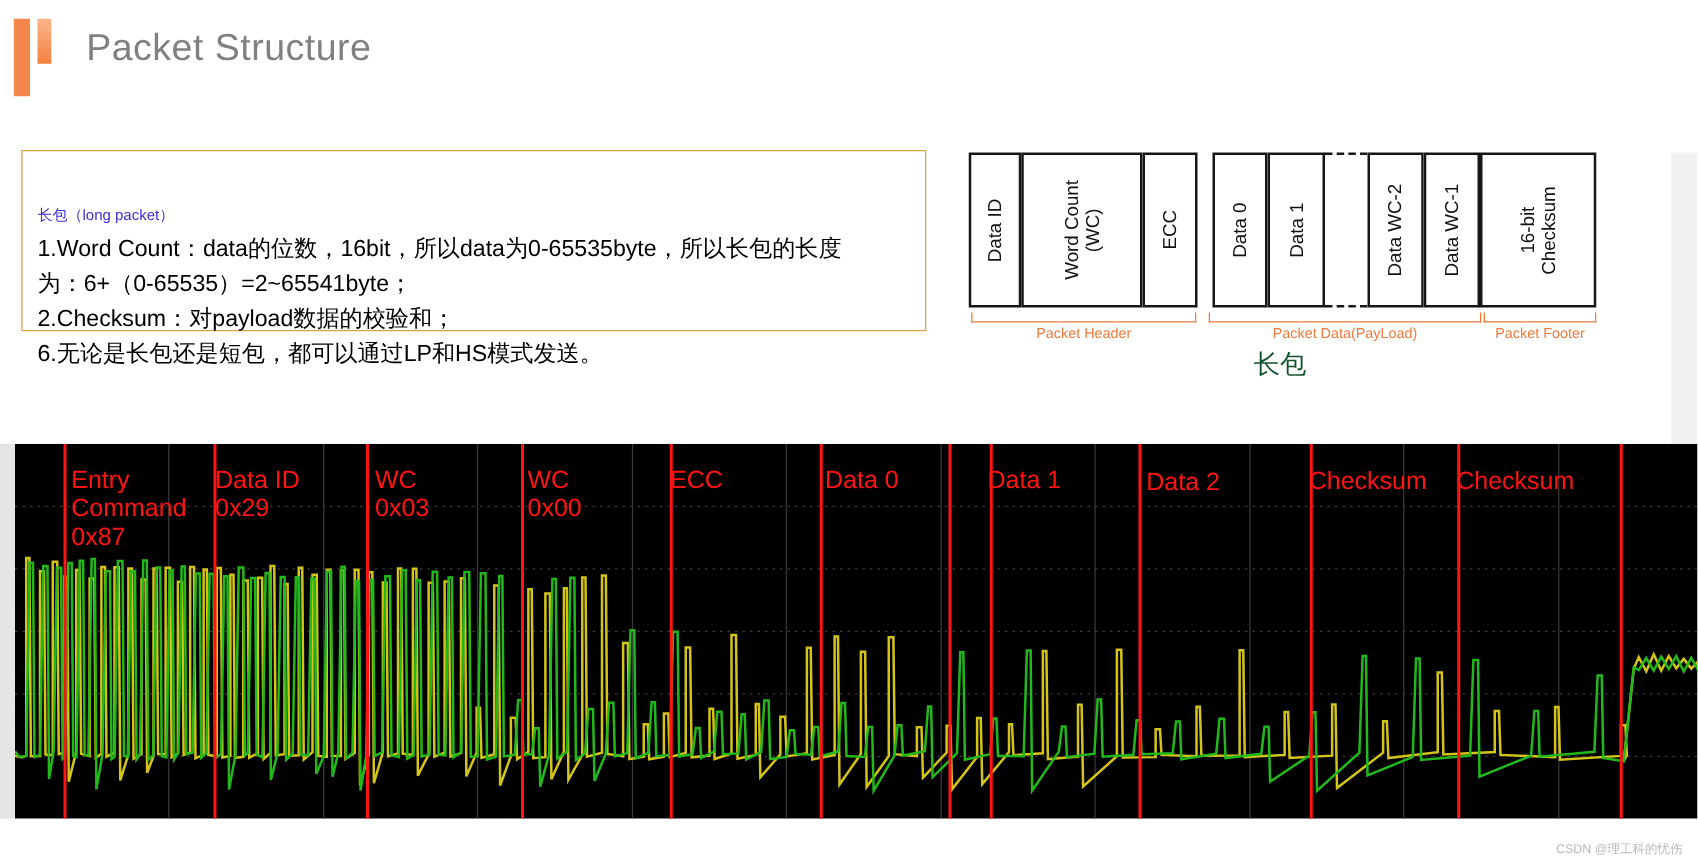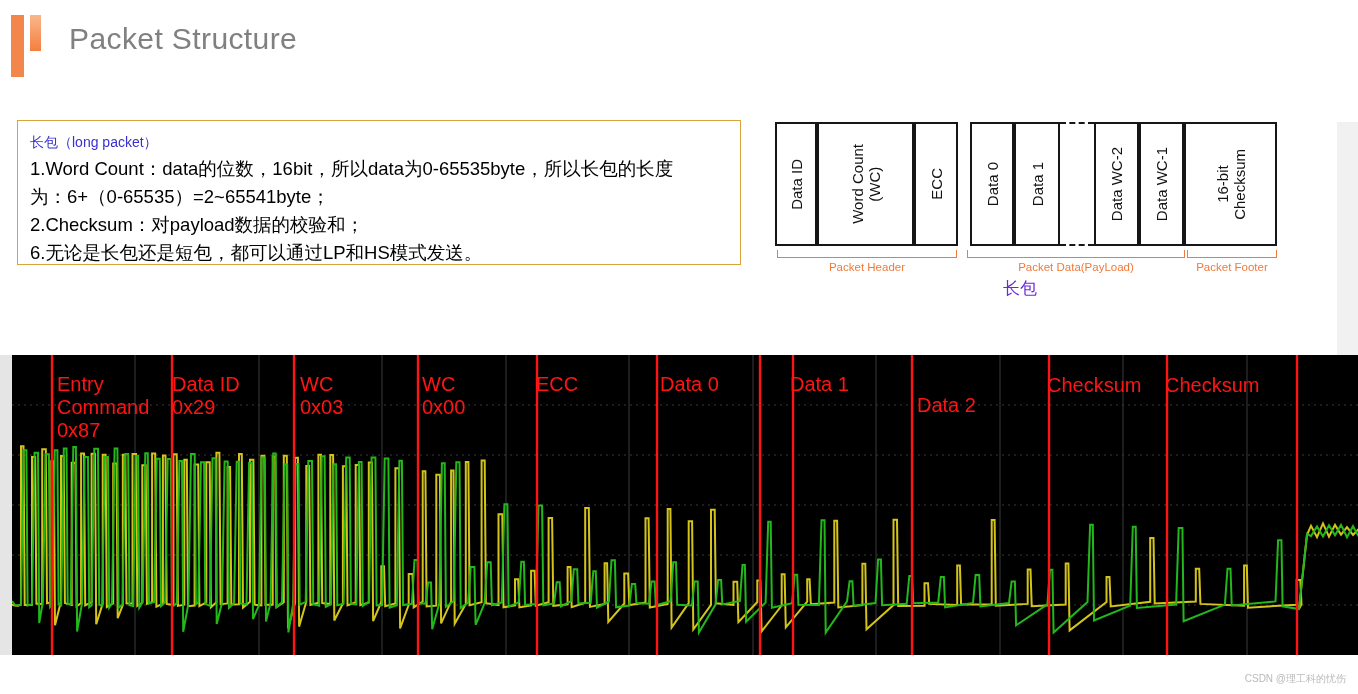--- a/index.html
+++ b/index.html
@@ -30,22 +30,23 @@
 
   
   .note-box {
     position: absolute; left: 17px; top: 120px;
     width: 724px; height: 145px;
     border: 1.5px solid #d9a43a;
     background: #ffffff;
     padding: 8px 10px 0 12px;
   }
   .note-head {
-    color: #3a2fd0; font-size: 14px; line-height: 26px;
+    color: #3a2fd0; font-size: 12px; line-height: 26px;
     white-space: nowrap;
+    margin-top: 30px;
   }
   .note-line {
     color: #000000; font-size: 18.5px; line-height: 28px;
     white-space: nowrap;
   }
 
   
   .diagram { position: absolute; left: 775px; top: 122px; width: 520px; height: 170px; }
   .boxrow { position: absolute; left: 0; top: 0; height: 124px; width: 520px; }
   .pbox {
@@ -66,21 +67,21 @@
   
   .bracket {
     position: absolute; height: 8px;
     border: 1.6px solid #f07a3c; border-top: none;
   }
   .bkt-label {
     position: absolute; font-size: 11.5px; color: #f07a3c;
     text-align: center; white-space: nowrap;
   }
   .cn-long {
-    position: absolute; font-size: 17px; color: #6d28d9; white-space: nowrap;
+    position: absolute; font-size: 21px; color: #14532d; white-space: nowrap;
   }
 
   
   .right-strip {
     position: absolute; left: 1337px; top: 122px;
     width: 21px; height: 233px; background: #f1f1f1;
   }
 
   
   .scope {
@@ -229,21 +230,21 @@
         </div>
         <div class="scope-label" style="left: 536px; top: 18px;">
           <div>ECC</div>
         </div>
         <div class="scope-label" style="left: 660px; top: 18px;">
           <div>Data 0</div>
         </div>
         <div class="scope-label" style="left: 790px; top: 18px;">
           <div>Data 1</div>
         </div>
-        <div class="scope-label" style="left: 917px; top: 20px; margin-top: 19px;">
+        <div class="scope-label" style="left: 917px; top: 20px;">
           <div>Data 2</div>
         </div>
         <div class="scope-label" style="left: 1047px; top: 19px;">
           <div>Checksum</div>
         </div>
         <div class="scope-label" style="left: 1165px; top: 19px;">
           <div>Checksum</div>
         </div>
       </div>
   </div>

